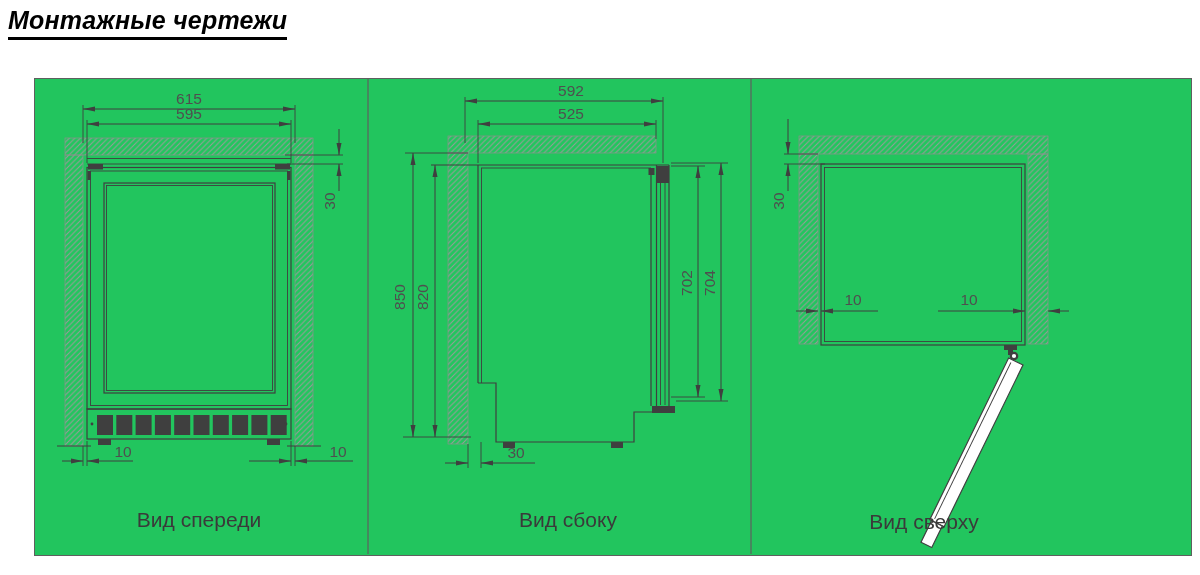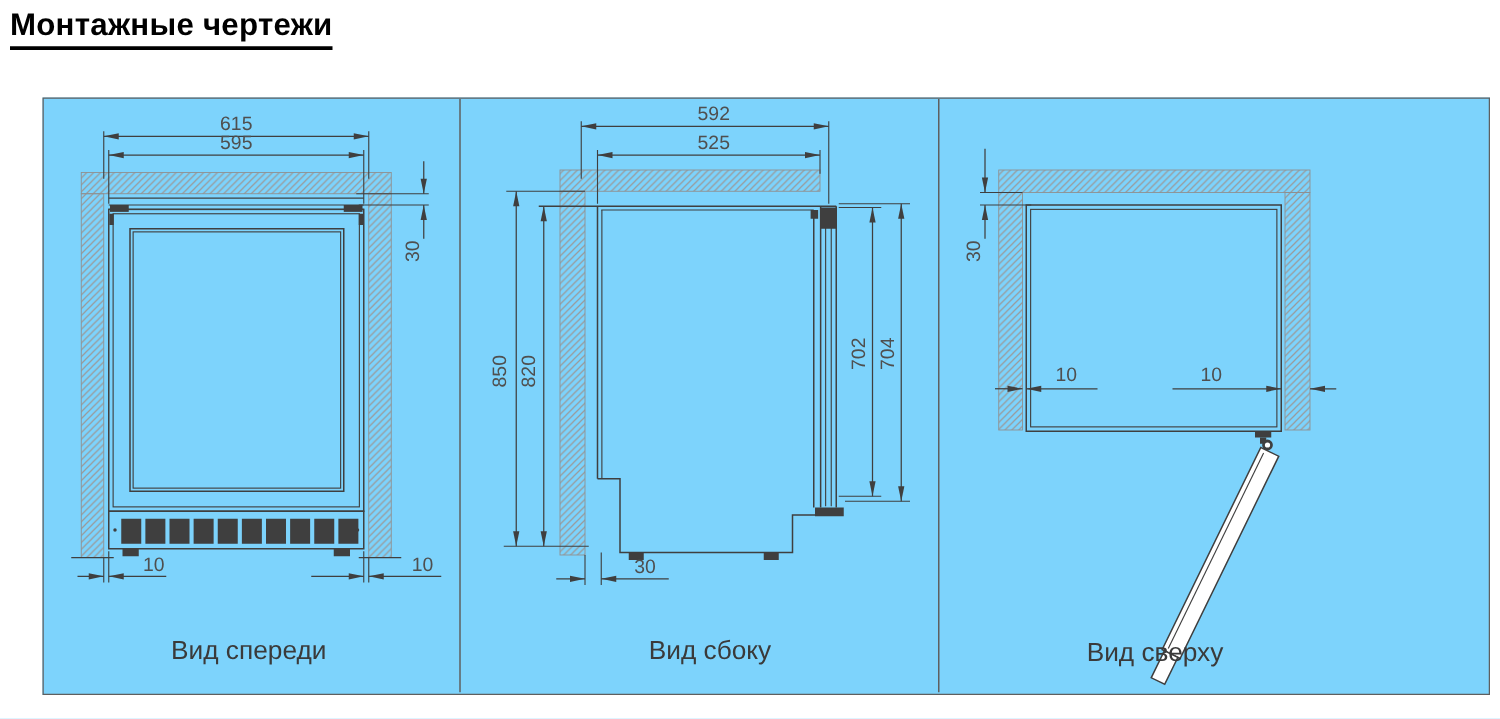--- a/index.html
+++ b/index.html
@@ -2,23 +2,23 @@
 <html style="--line: #3f3f3f; --hatch: #9a9a9a; --dim_text: #4f4f4f; --border: #5f5f5f; --background: #ffffff;"><head>
 <meta charset="utf-8">
 <style>
   :root{
     --line:#3f3f3f; --hatch:#9a9a9a; --dim_text:#4f4f4f; --border:#5f5f5f; --background:#ffffff;
   }
   html,body{margin:0;padding:0;}
   body{width:1200px;height:575px;background:var(--background);position:relative;overflow:hidden;
        font-family:"Liberation Sans", sans-serif;}
   h1.title{position:absolute;left:8px;top:6px;margin:0;font-size:25px;font-weight:bold;color:#000;
-       display:inline-block;border-bottom:3px solid #000;padding-bottom:2px;letter-spacing:.2px;}
+       display:inline-block;border-bottom:3px solid #000;padding-bottom:2px;letter-spacing:.2px;font-style:italic;}
   .frame{position:absolute;left:34px;top:78px;width:1158px;height:478px;
-       border:1.5px solid var(--border);box-sizing:border-box;background:#7dd3fc;}
+       border:1.5px solid var(--border);box-sizing:border-box;background:#22c55e;}
   .frame svg{position:absolute;left:0;top:0;}
   .hl{stroke:var(--hatch);stroke-width:1;}
   .mk{fill:var(--line);}
   .w{fill:url(#hat);stroke:#8f8f8f;stroke-width:.7;}
   .dl{stroke:var(--line);stroke-width:1;fill:none;}
   .ol{stroke:var(--line);stroke-width:1.2;fill:none;}
   .tl{stroke:var(--line);stroke-width:.9;fill:none;}
   .f{fill:var(--line);stroke:none;}
   .div{stroke:var(--border);stroke-width:1.2;}
   text.dim{font:15.5px "Liberation Sans",sans-serif;fill:var(--dim_text);}

